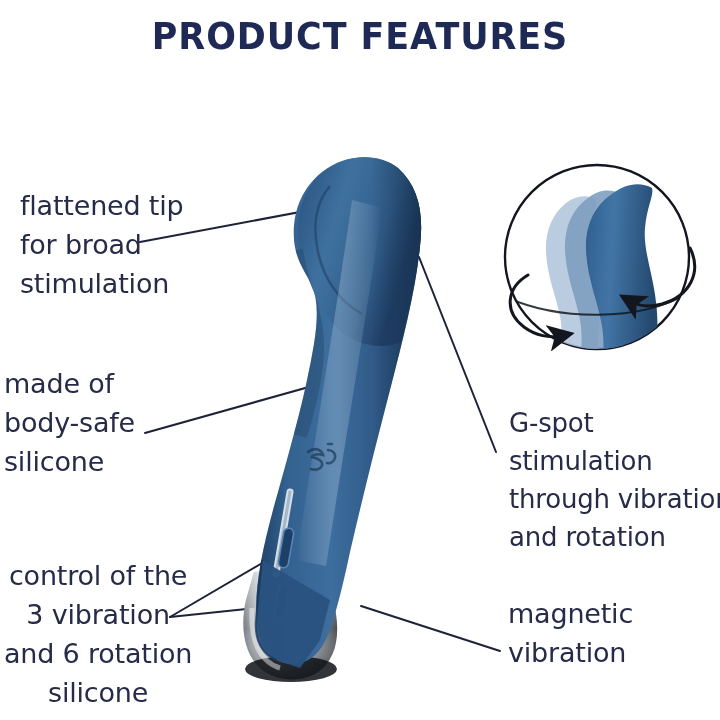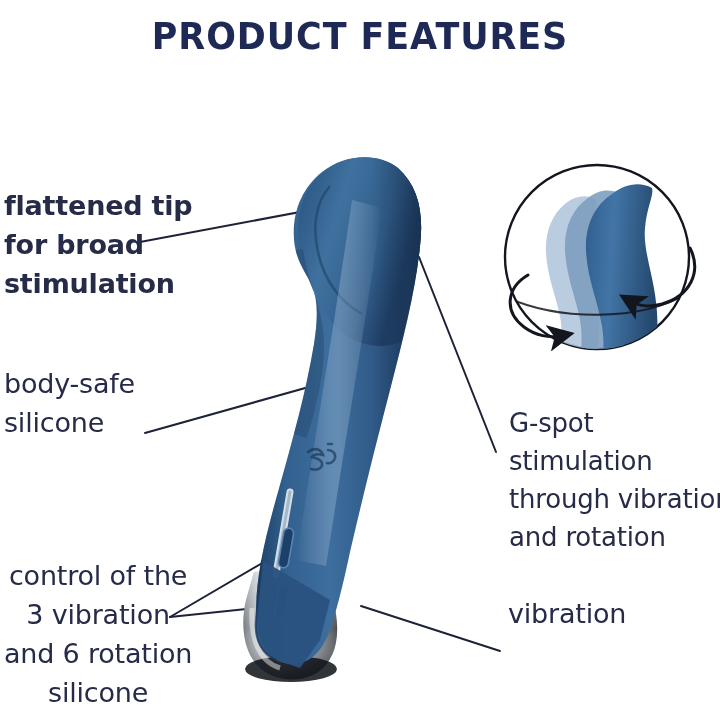--- a/index.html
+++ b/index.html
@@ -45,21 +45,21 @@
     color: #262b47;
     font-family: "DejaVu Sans", "Liberation Sans", sans-serif;
     font-weight: 500;
     font-size: 27px;
     line-height: 39px;
     letter-spacing: -0.2px;
     white-space: nowrap;
   }
   .label .ln { display: block; }
 
-  #label-tip      { left: 4px;   top: 186px; font-weight: bold; }
+  #label-tip      { left: 20px;   top: 186px; }
   #label-silicone { left: 4px;   top: 364px; }
   #label-control  { left: 4px;   top: 556px; text-align: center; }
   #label-gspot    { left: 509px; top: 404px; font-size: 26px; line-height: 38px; }
   #label-magnetic { left: 508px; top: 594px; }
 
   
   #art {
     position: absolute;
     left: 0; top: 0;
     width: 720px; height: 720px;
@@ -283,35 +283,37 @@
     </g>
   </svg>
 
   <div class="label" id="label-tip">
     <span class="ln">flattened tip</span>
     <span class="ln">for broad</span>
     <span class="ln">stimulation</span>
   </div>
 
   <div class="label" id="label-silicone">
+    <span class="ln">made of</span>
     <span class="ln">body-safe</span>
     <span class="ln">silicone</span>
   </div>
 
   <div class="label" id="label-control">
     <span class="ln">control of the</span>
     <span class="ln">3 vibration</span>
     <span class="ln">and 6 rotation</span>
     <span class="ln">silicone</span>
   </div>
 
   <div class="label" id="label-gspot">
     <span class="ln">G-spot</span>
     <span class="ln">stimulation</span>
     <span class="ln">through vibration</span>
     <span class="ln">and rotation</span>
   </div>
 
   <div class="label" id="label-magnetic">
+    <span class="ln">magnetic</span>
     <span class="ln">vibration</span>
   </div>
 
 </div>
 
 </body></html>

